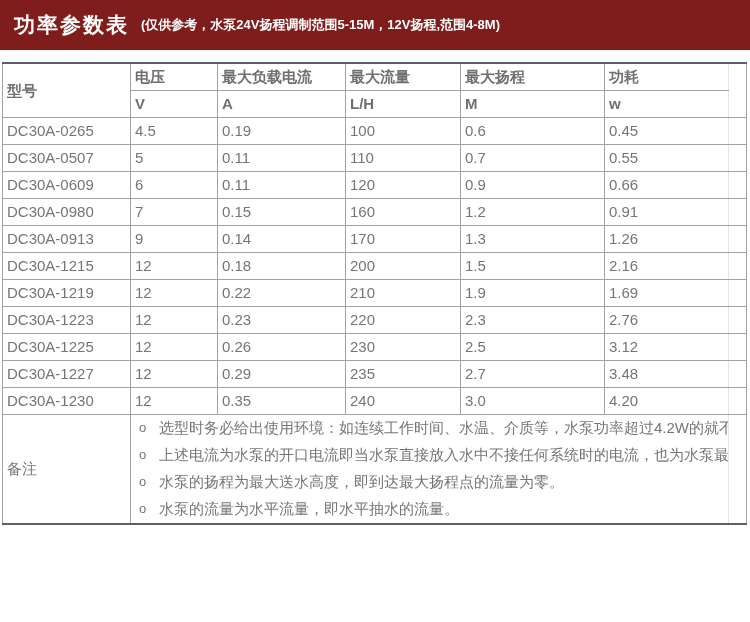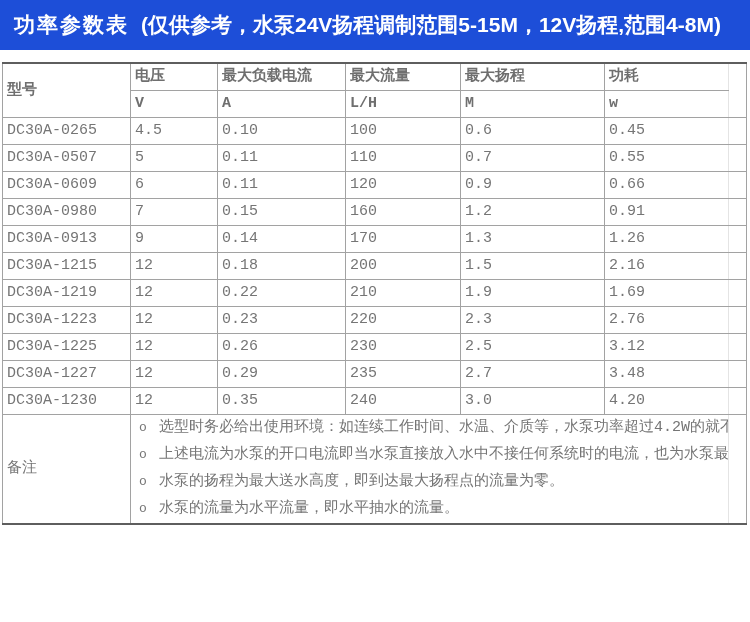--- a/index.html
+++ b/index.html
@@ -6,34 +6,34 @@
   html,body { margin:0; padding:0; }
   body {
     width:750px; height:622px;
     background:#ffffff;
     font-family:"Liberation Sans", sans-serif;
     overflow:hidden;
   }
 
   
   .top-bar {
-    height:50px; background:#1d4ed8;
+    height:50px; background:#7f1d1d;
     display:flex; align-items:center;
   }
   .page-title {
     color:#ffffff; font-size:21px; font-weight:bold;
     margin-left:14px; letter-spacing:2px; white-space:nowrap;
   }
   .title-note {
-    color:#ffffff; font-size:21px; font-weight:bold;
+    color:#ffffff; font-size:13px; font-weight:bold;
     margin-left:12px; white-space:nowrap;
   }
 
   
-  .table-wrap { margin:12px 0 0 2px;font-family:Liberation Mono, monospace; }
+  .table-wrap { margin:12px 0 0 2px; }
   table.spec {
     border-collapse:collapse; table-layout:fixed;
     width:744px;
     font-size:15px; color:#757575;
     border-top:2px solid #5e5e5e;
     border-bottom:2px solid #5e5e5e;
     border-left:1px solid #9a9a9a;
     border-right:1px solid #8f8f8f;
   }
   .spec th, .spec td {
@@ -95,21 +95,21 @@
         <th>A</th>
         <th>L/H</th>
         <th>M</th>
         <th class="col-last">w</th>
       </tr>
     </thead>
     <tbody id="rows-body">
         <tr>
           <td>DC30A-0265</td>
           <td>4.5</td>
-          <td>0.10</td>
+          <td>0.19</td>
           <td>100</td>
           <td>0.6</td>
           <td class="col-last">0.45</td>
           <td class="spacer-col"></td>
         </tr>
         <tr>
           <td>DC30A-0507</td>
           <td>5</td>
           <td>0.11</td>
           <td>110</td>

